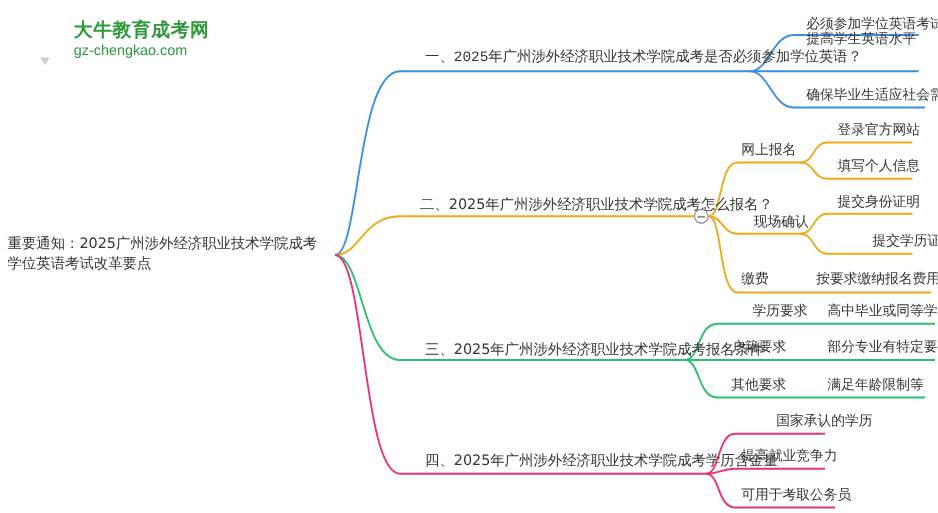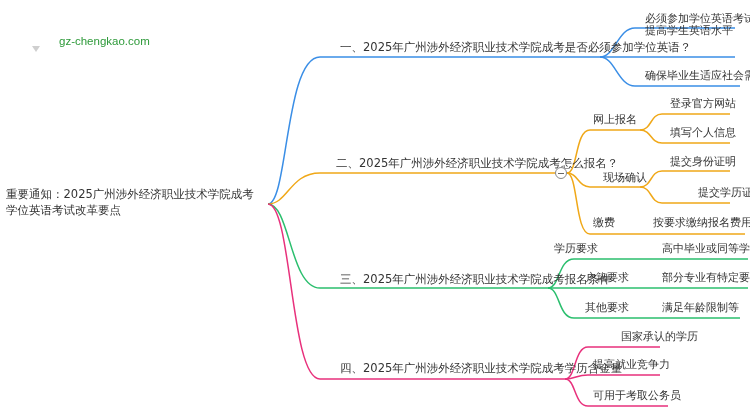--- a/index.html
+++ b/index.html
@@ -26,20 +26,21 @@
 
     .collapse { position: absolute; left: 555px; top: 167px; width: 12px; height: 12px; border-radius: 50%;
                 border: 1px solid #888; background: #fff; box-sizing: border-box; }
     .collapse::after { content: ""; position: absolute; left: 2px; top: 4.5px; width: 6px; height: 1px; background: #666; }
   </style>
 </head>
 <body>
 
 <div class="logo">
   <div class="logo-tail"></div>
+  <div class="logo-title">大牛教育成考网</div>
   <div class="logo-url">gz-chengkao.com</div>
 </div>
 
 <svg class="lines" width="750" height="410" fill="none" stroke-width="1.5">
 
   <path d="M268,204 C288,204 285,57 320,57 L600,57" stroke="#3a8ee6"></path>
   <path d="M268,204 C288,204 290,173 320,173 L555,173" stroke="#f0a818"></path>
   <path d="M268,204 C290,204 290,288 320,288 L548,288" stroke="#2bbf6e"></path>
   <path d="M268,204 C292,204 290,379 320,379 L565,379" stroke="#e8317c"></path>
 
@@ -61,38 +62,38 @@
   <path d="M548,288 C560,288 558,288 574,288 L748,288" stroke="#2bbf6e"></path>
   <path d="M548,288 C560,288 558,318 574,318 L740,318" stroke="#2bbf6e"></path>
 
   <path d="M565,379 C576,379 574,347 588,347 L660,347" stroke="#e8317c"></path>
   <path d="M565,379 C576,379 576,375 588,375 L660,375" stroke="#e8317c"></path>
   <path d="M565,379 C576,379 574,406 588,406 L668,406" stroke="#e8317c"></path>
 </svg>
 
 <div class="root">重要通知：2025广州涉外经济职业技术学院成考学位英语考试改革要点</div>
 
-<div class="label branch-label" style="left:340px; top:40px;">一、2025年广州涉外经济职业技术学院成考是否必须参加学位英语？</div>
+<div class="label branch-label" style="left:340px; top:40px;font-family:Liberation Mono, monospace;">一、2025年广州涉外经济职业技术学院成考是否必须参加学位英语？</div>
 <div class="label" style="left:645px; top:12px;">必须参加学位英语考试</div>
 <div class="label" style="left:645px; top:24px;">提高学生英语水平</div>
 <div class="label" style="left:645px; top:69px;">确保毕业生适应社会需求</div>
 
 <div class="label branch-label" style="left:336px; top:156px;">二、2025年广州涉外经济职业技术学院成考怎么报名？</div>
 <div class="collapse"></div>
 <div class="label" style="left:593px; top:113px;">网上报名</div>
 <div class="label" style="left:670px; top:97px;">登录官方网站</div>
 <div class="label" style="left:670px; top:126px;">填写个人信息</div>
 <div class="label" style="left:603px; top:171px;">现场确认</div>
 <div class="label" style="left:670px; top:155px;">提交身份证明</div>
 <div class="label" style="left:670px; top:186px;margin-left:28px;">提交学历证明</div>
 <div class="label" style="left:593px; top:216px;">缴费</div>
 <div class="label" style="left:653px; top:216px;">按要求缴纳报名费用</div>
 
 <div class="label branch-label" style="left:340px; top:272px;">三、2025年广州涉外经济职业技术学院成考报名条件</div>
-<div class="label" style="left:554px; top:242px;">学历要求</div>
+<div class="label" style="left:602px; top:242px;">学历要求</div>
 <div class="label" style="left:662px; top:242px;">高中毕业或同等学力</div>
 <div class="label" style="left:585px; top:271px;">户籍要求</div>
 <div class="label" style="left:662px; top:271px;">部分专业有特定要求</div>
 <div class="label" style="left:585px; top:301px;">其他要求</div>
 <div class="label" style="left:662px; top:301px;">满足年龄限制等</div>
 
 <div class="label branch-label" style="left:340px; top:361px;">四、2025年广州涉外经济职业技术学院成考学历含金量</div>
 <div class="label" style="left:593px; top:330px;padding-left:28px;">国家承认的学历</div>
 <div class="label" style="left:593px; top:358px;">提高就业竞争力</div>
 <div class="label" style="left:593px; top:389px;">可用于考取公务员</div>

